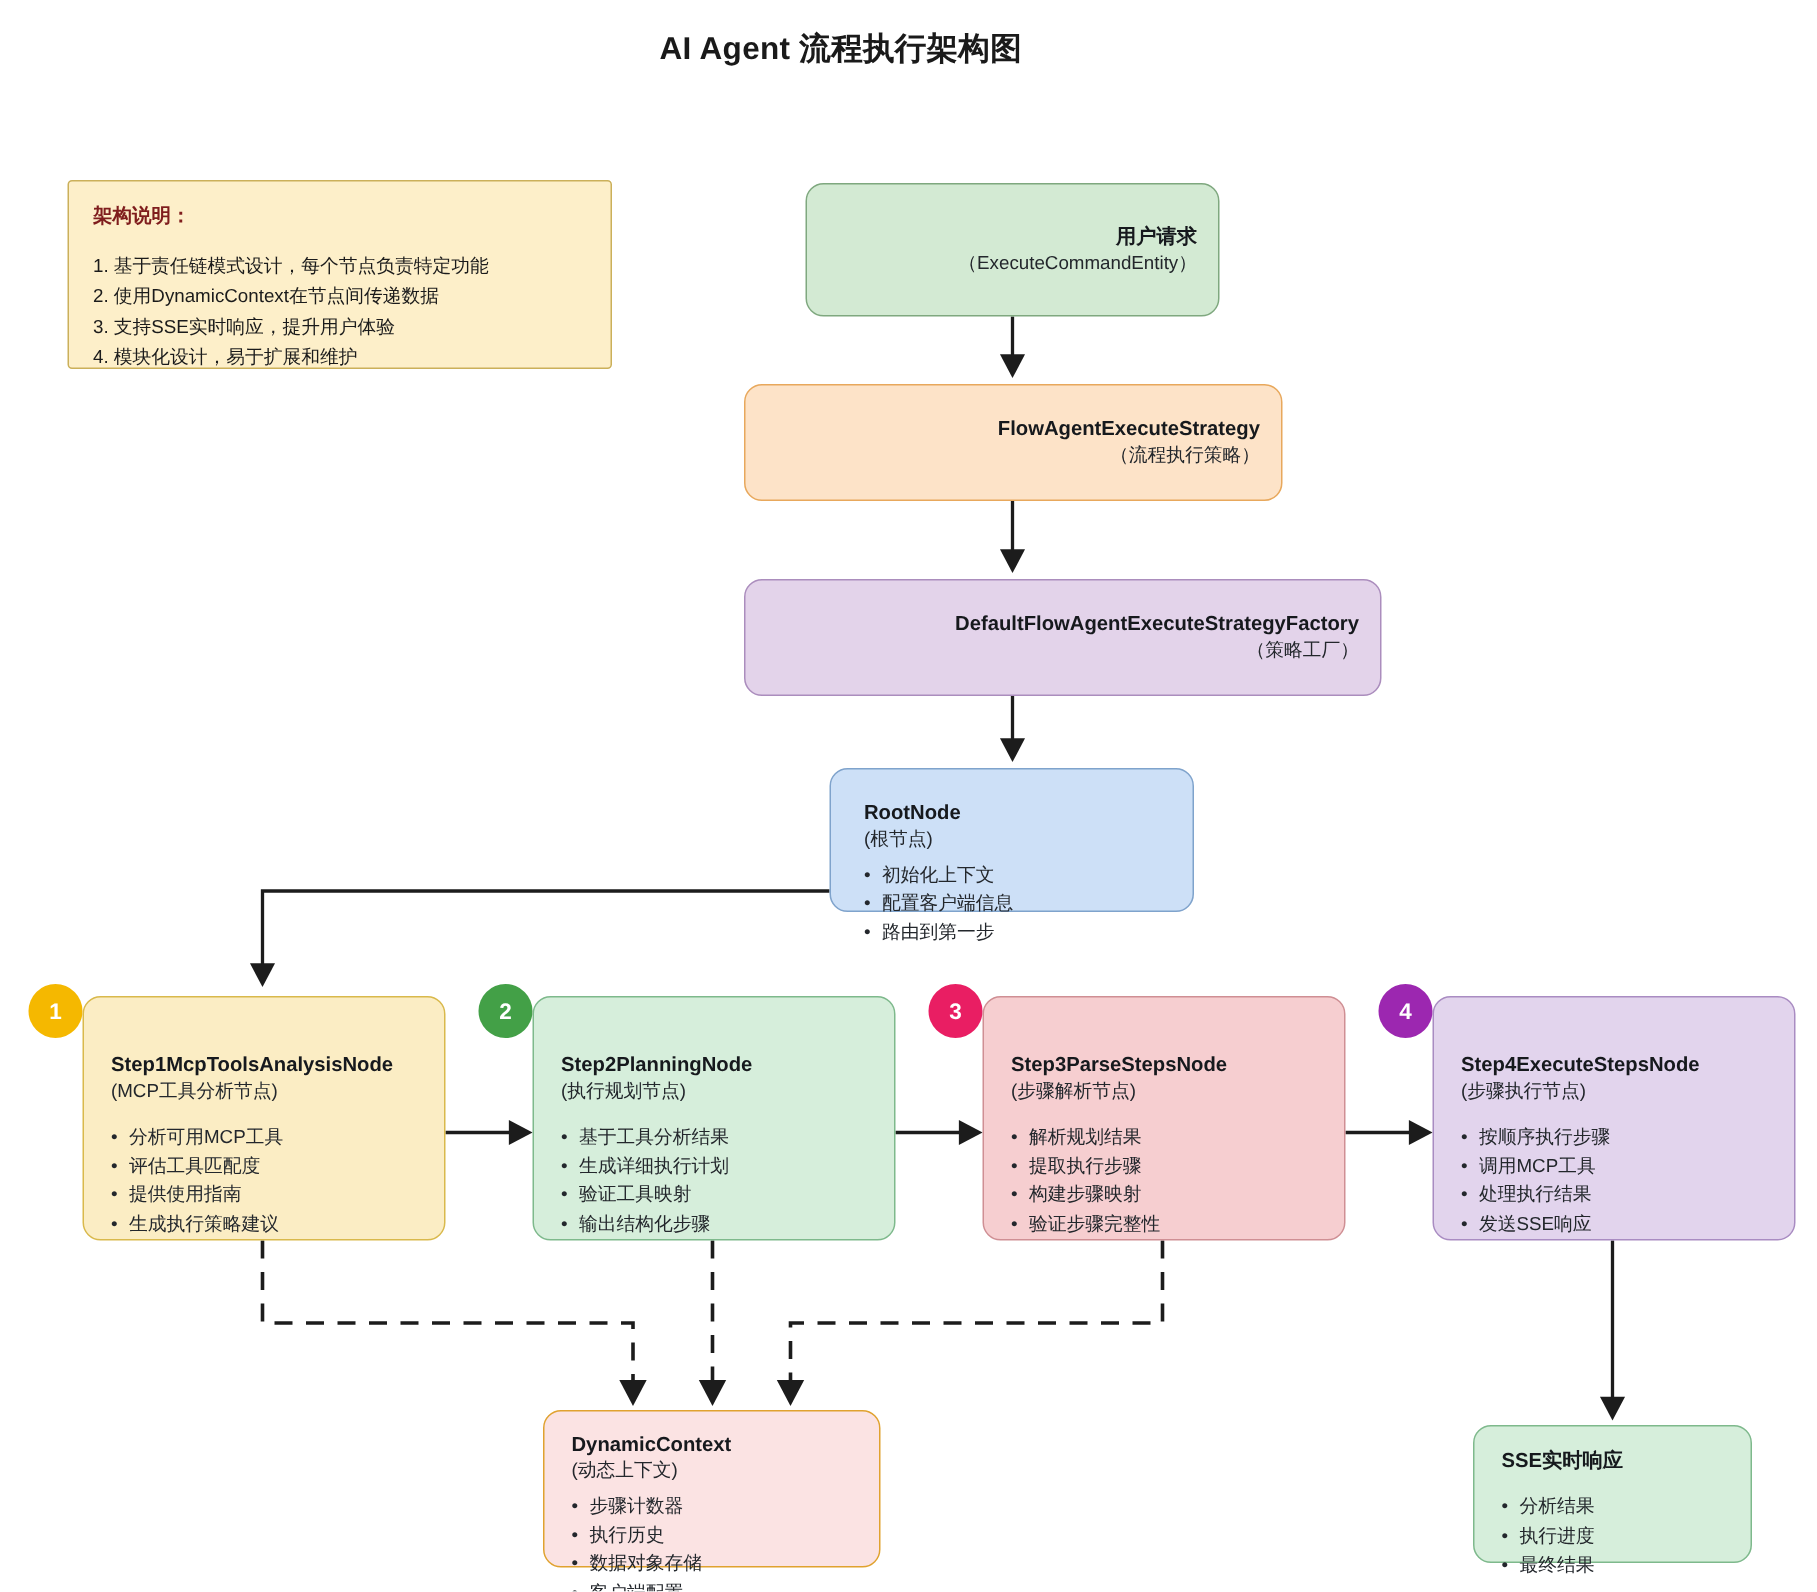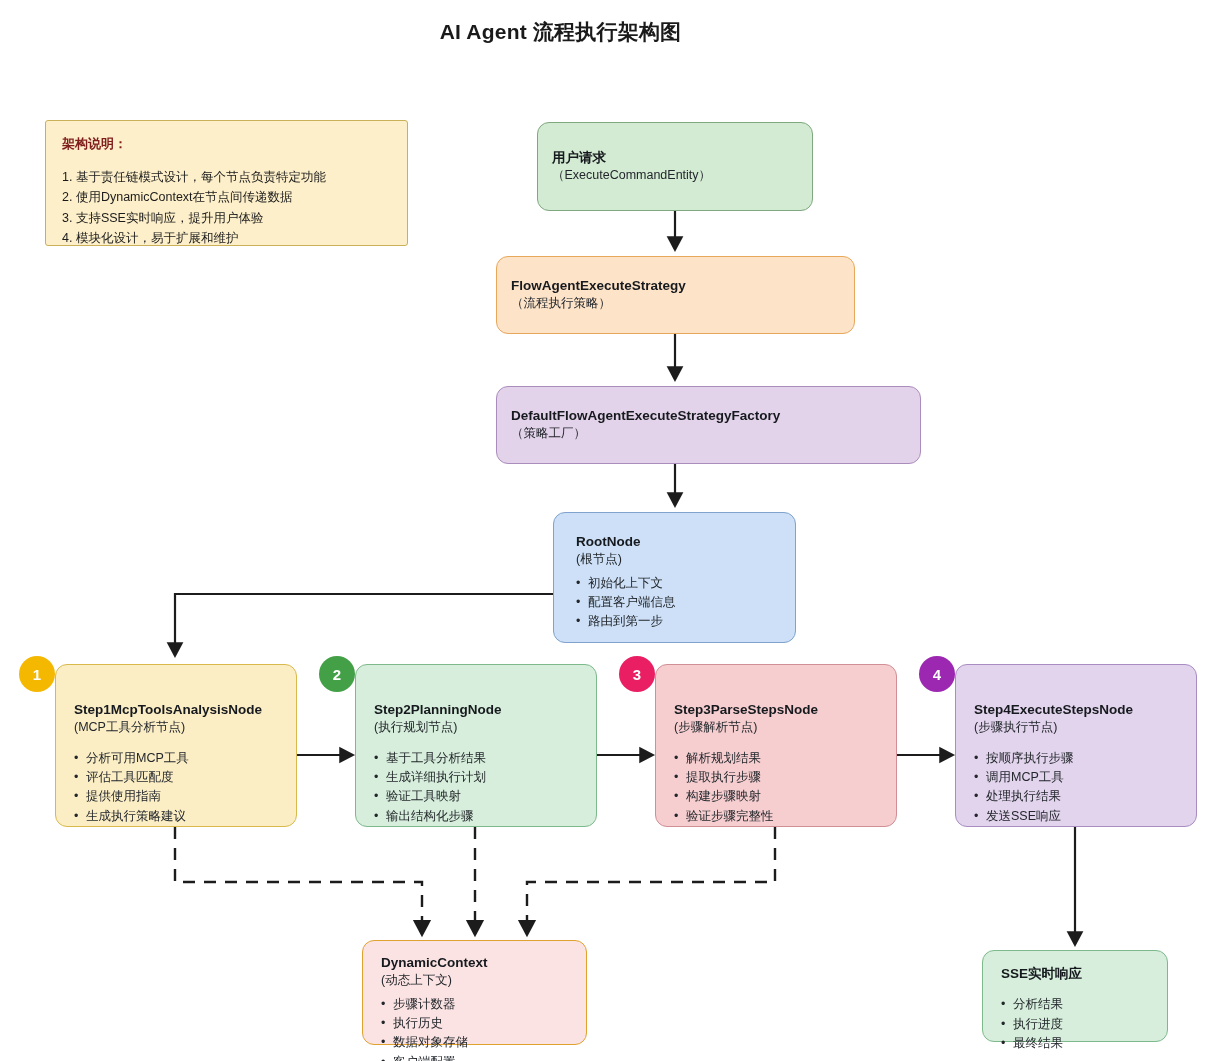--- a/index.html
+++ b/index.html
@@ -44,21 +44,21 @@
   .node .ttl {
     font-size: 13.5px;
     font-weight: bold;
     line-height: 1.35;
   }
   .node .sub {
     font-size: 12.5px;
     line-height: 1.4;
     color: #23272c;
   }
-  .node.centered { display: flex; flex-direction: column; align-items: flex-start; justify-content: center; text-align: center; }
+  .node.centered { display: flex; flex-direction: column; align-items: flex-end; justify-content: center; text-align: center; }
   .node ul {
     margin: 5px 0 0 0;
     padding: 0;
     list-style: none;
   }
   .node ul li {
     font-size: 12.5px;
     line-height: 1.55;
     color: #23272c;
     padding-left: 12px;
@@ -169,21 +169,21 @@
   <div class="node fill-orange centered" style="left:496px; top:256px; width:359px; height:78px;">
     <div class="ttl">FlowAgentExecuteStrategy</div>
     <div class="sub">（流程执行策略）</div>
   </div>
 
   <div class="node fill-purple centered" style="left:496px; top:386px; width:425px; height:78px;">
     <div class="ttl">DefaultFlowAgentExecuteStrategyFactory</div>
     <div class="sub">（策略工厂）</div>
   </div>
 
-  <div class="node fill-blue" style="left:553px; top:512px; width:243px; height:131px; padding:20px 22px;">
+  <div class="node fill-blue" style="left:553px; top:512px; width:243px; height:96px; padding:20px 22px;">
     <div class="ttl">RootNode</div>
     <div class="sub">(根节点)</div>
     <ul>
       <li>初始化上下文</li>
       <li>配置客户端信息</li>
       <li>路由到第一步</li>
     </ul>
   </div>
 
   <div class="badge" style="left:19px; top:656px; background:#f5b800;">1</div>

